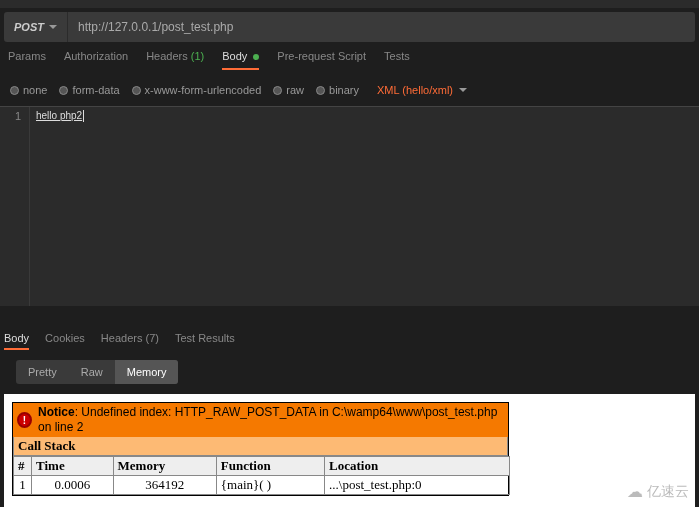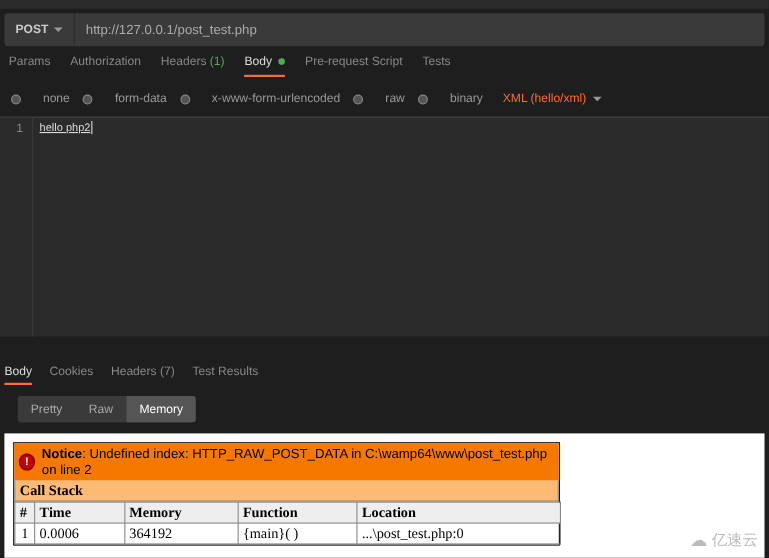--- a/index.html
+++ b/index.html
@@ -1,32 +1,32 @@
 <!DOCTYPE html>
 <html><head>
   <meta charset="utf-8">
   <style>
     * { margin: 0; padding: 0; box-sizing: border-box; font-family: Arial, sans-serif; }
     body { background: #1e1e1e; color: #aaa; font-size: 11px; width: 699px; height: 507px; overflow: hidden; position: relative; }
     
     .top-dark { background: #2b2b2b; height: 8px; }
     
     .url-bar { display: flex; align-items: center; margin: 4px 4px 8px 4px; background: #3a3a3a; border-radius: 3px; height: 30px; }
-    .method-select { display: flex; align-items: center; justify-content: space-between; width: 64px; padding: 0 10px; border-right: 1px solid #2b2b2b; height: 100%; color: #ccc; font-size: 11px; font-weight: bold; cursor: pointer; }
+    .method-select { display: flex; align-items: center; justify-content: space-between; width: 64px; padding: 0 10px; border-right: 1px solid #2b2b2b; height: 100%; color: #ccc; font-size: 11px; font-weight: bold; cursor: pointer; font-style: italic; }
     .chevron-down { width: 0; height: 0; border-left: 4px solid transparent; border-right: 4px solid transparent; border-top: 4px solid #999; }
     .url-input { flex: 1; background: transparent; border: none; color: #aaa; padding: 16px 10px; font-size: 12px; outline: none; height: 100%; }
     
     .tabs { display: flex; gap: 18px; padding: 0 8px 10px 8px; }
     .tab { color: #888; font-size: 11px; cursor: pointer; padding-bottom: 6px; }
     .tab.active { color: #ddd; border-bottom: 2px solid #ff6c37; }
     .tab .count { color: #4caf50; }
     .dot-green { display: inline-block; width: 6px; height: 6px; background: #4caf50; border-radius: 50%; margin-left: 3px; vertical-align: middle; }
     
     .body-types { display: flex; gap: 12px; padding: 4px 10px 10px 10px; align-items: center; }
-    .radio-opt { display: flex; align-items: center; gap: 20px; color: #999; font-size: 11px; cursor: pointer; }
+    .radio-opt { display: flex; align-items: center; gap: 4px; color: #999; font-size: 11px; cursor: pointer; }
     .radio-dot { width: 9px; height: 9px; border-radius: 50%; border: 1px solid #888; background: #555; }
     .content-type { color: #ff6c37; font-size: 11px; display: flex; align-items: center; gap: 6px; cursor: pointer; margin-left: 6px; }
     
     .editor { display: flex; height: 200px; background: #2b2b2b; border-top: 1px solid #444; }
     .gutter { width: 30px; background: #2b2b2b; color: #888; text-align: right; padding: 3px 8px 0 0; font-size: 11px; font-family: monospace; border-right: 1px solid #3a3a3a; }
     .code-area { flex: 1; padding: 3px 6px; color: #ddd; font-family: monospace; font-size: 10px; text-decoration: underline; }
     .cursor-line { display: inline-block; width: 1px; height: 12px; background: #ddd; vertical-align: middle; margin-left: 1px; }
     
     .mid-gap { height: 18px; background: #1e1e1e; }
     
@@ -41,21 +41,21 @@
     .preview-panel { background: #fff; margin: 10px 4px 0 4px; height: 120px; padding: 8px; color: #000; overflow: hidden; }
     .xdebug-error { border: 1px solid #000; width: 497px; border-collapse: collapse; }
     .err-head { background: #f57900; display: flex; align-items: center; padding: 2px 4px; }
     .err-icon { width: 16px; height: 16px; background: #c00; border: 2px solid #900; border-radius: 50%; color: #fff; font-weight: bold; display: flex; align-items: center; justify-content: center; font-size: 10px; margin-right: 6px; }
     .err-text { color: #000; font-size: 12px; font-family: 'Times New Roman', serif; }
     .callstack-head { background: #fdba74; border: 1px solid #888; border-top: none; font-weight: bold; font-family: 'Times New Roman', serif; font-size: 13px; padding: 1px 4px; }
     .callstack-table { width: 497px; border-collapse: collapse; }
     .callstack-table th, .callstack-table td { border: 1px solid #888; padding: 1px 4px; font-family: 'Times New Roman', serif; font-size: 13px; text-align: left; }
     .callstack-table th { background: #eee; font-weight: bold; }
     .callstack-table td.num { text-align: center; width: 18px; }
-    .callstack-table td.rnum { text-align: left; }
+    .callstack-table td.rnum { text-align: center; }
     
     .watermark { position: absolute; bottom: 6px; right: 10px; color: #bbb; font-size: 14px; display: flex; align-items: center; gap: 4px; font-family: sans-serif; }
     .wm-icon { font-size: 16px; }
   </style>
 </head>
 <body>
 
 <div class="top-dark"></div>
 
 <div class="url-bar">

